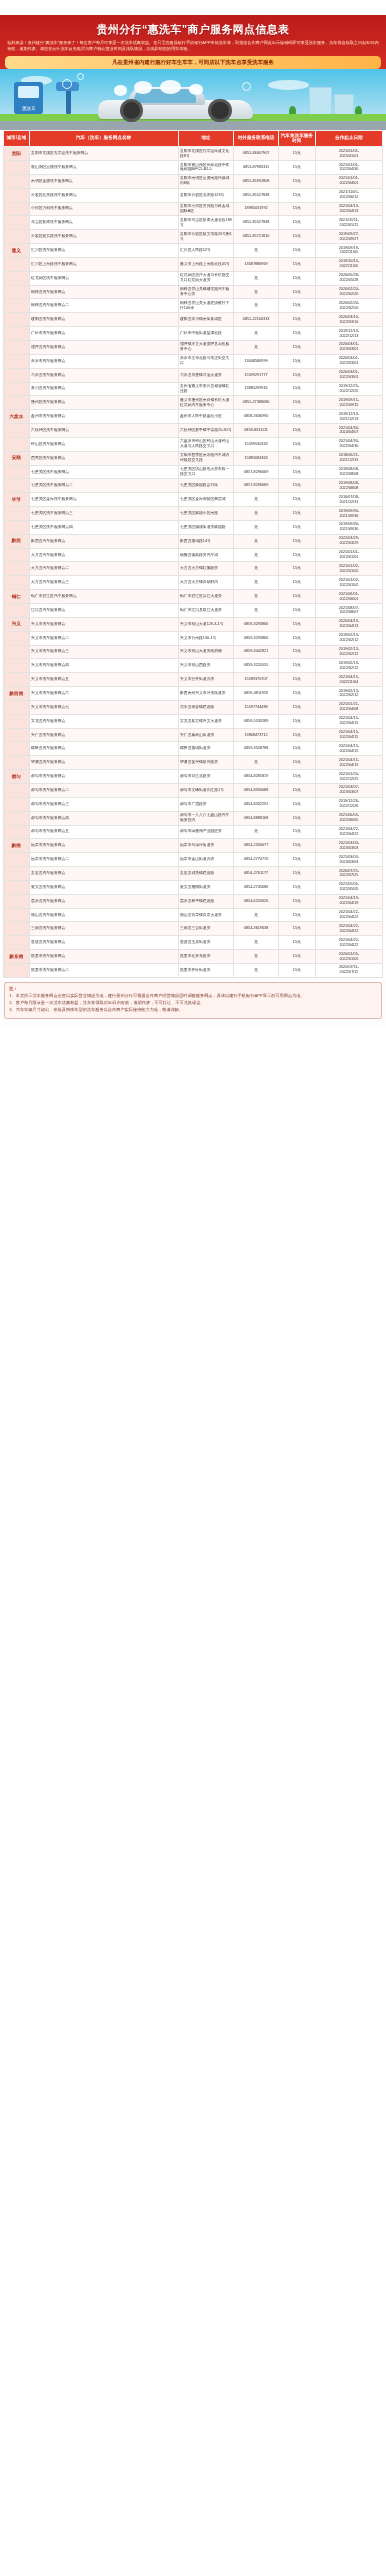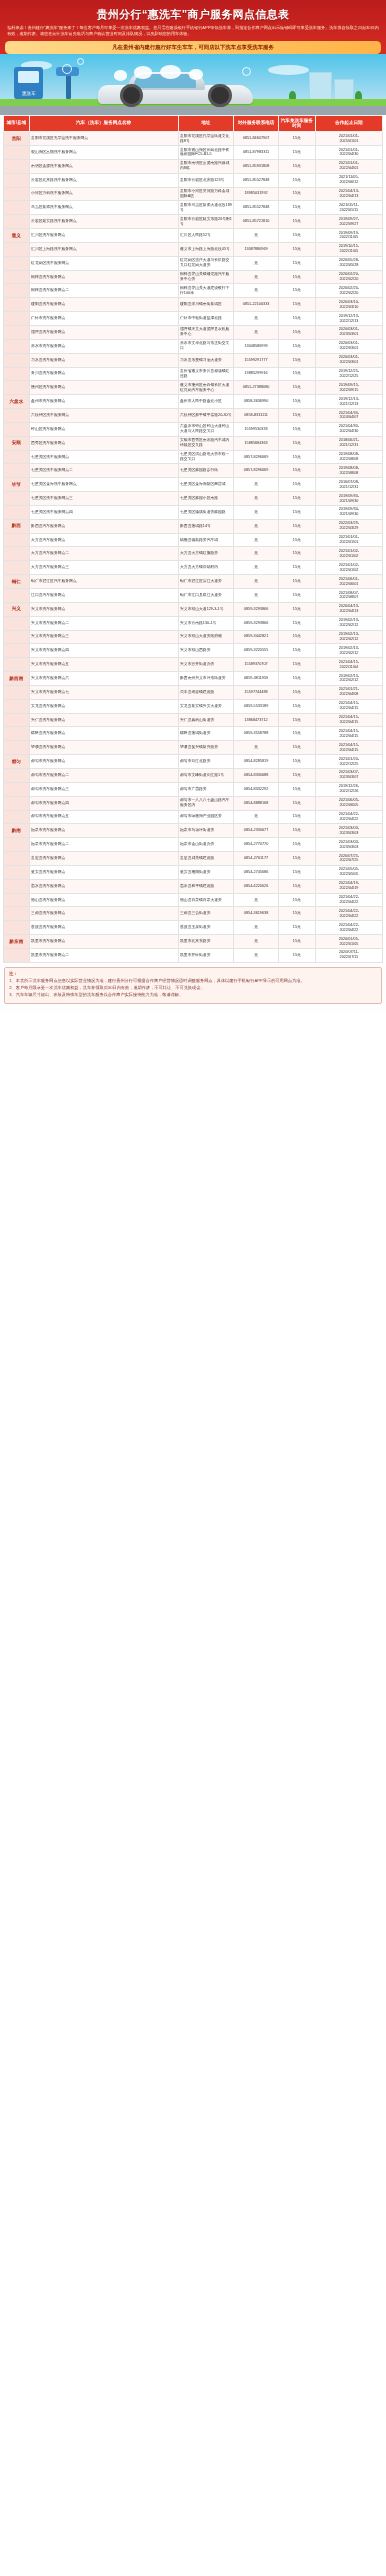--- a/index.html
+++ b/index.html
@@ -1,17 +1,17 @@
 <!DOCTYPE html>
 <html style="font-size:8.2px"><head>
 <meta charset="utf-8">
 <style>
   html,body{margin:0;padding:0;background:#ffffff;}
   body{width:386px;font-family:"Liberation Sans","DejaVu Sans",sans-serif;color:#222;}
-  .page{width:386px;position:relative;overflow:hidden;background:#fdfdfd;}
+  .page{width:386px;position:relative;overflow:hidden;background:#fdfdfd;margin-top:15px;}
 
   
   .hdr{position:relative;background:linear-gradient(180deg,#ba1c1c 0%,#d42b22 45%,#e8432c 100%);padding:5.2px 0 0 0;}
   .hdr-title{text-align:center;color:#fff;font-size:10.8px;font-weight:bold;letter-spacing:0.5px;padding:3.1px 0 2.1px;text-shadow:0 0.5px 1px rgba(0,0,0,.25);}
   .hdr-sub{color:#ffe9c8;font-size:4.1px;line-height:1.45;padding:1px 7.2px 3.1px;text-align:justify;}
   .hdr-banner{margin:1px 5.2px 0;background:linear-gradient(90deg,#ffd98a,#ffb347);color:#8c2200;font-size:5.4px;font-weight:bold;text-align:center;border-radius:4.6px;padding:2.6px 2.1px;}
   .hero{position:relative;height:61px;background:linear-gradient(180deg,#4fc3e8 0%,#9ad9f0 60%,#cdeaf6 100%);overflow:hidden;}
   .hero .sky-cloud{position:absolute;background:rgba(255,255,255,.65);border-radius:50%;}
   .hero .ground{position:absolute;left:0;right:0;bottom:0;height:15.5px;background:#7fcf4d;}
   .hero .road{position:absolute;left:0;right:0;bottom:0;height:8.2px;background:#9aa6ad;}

